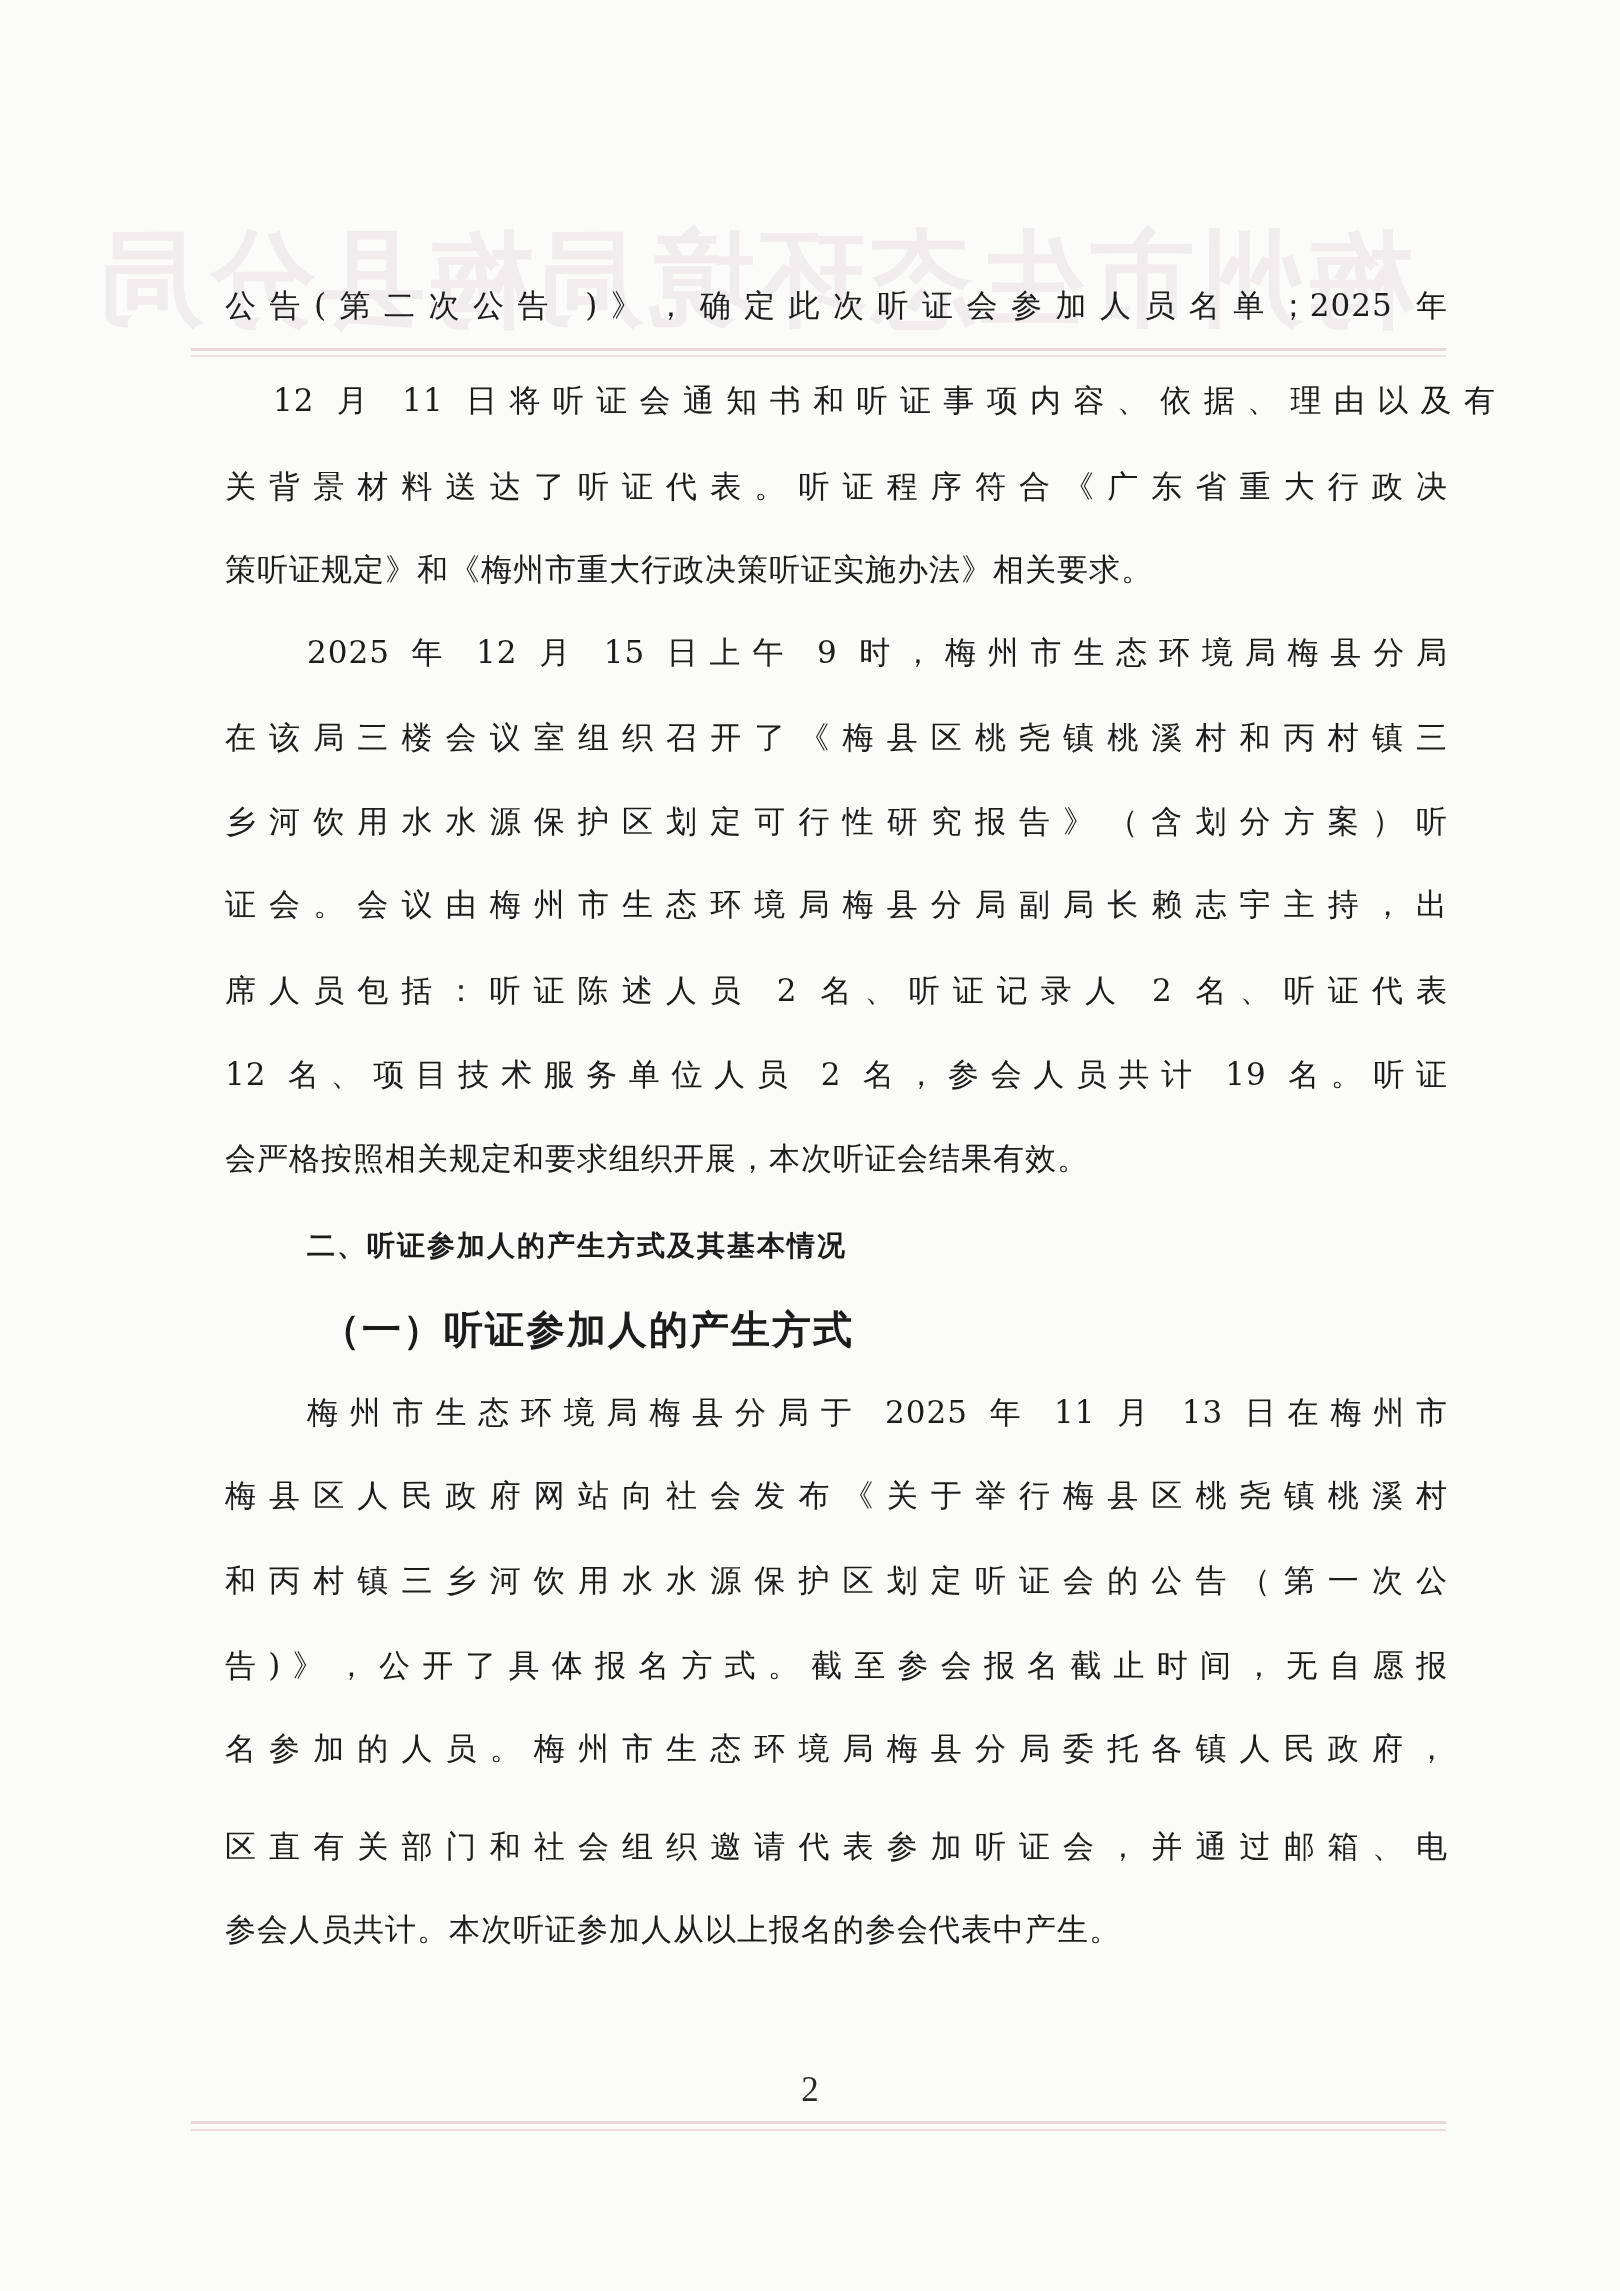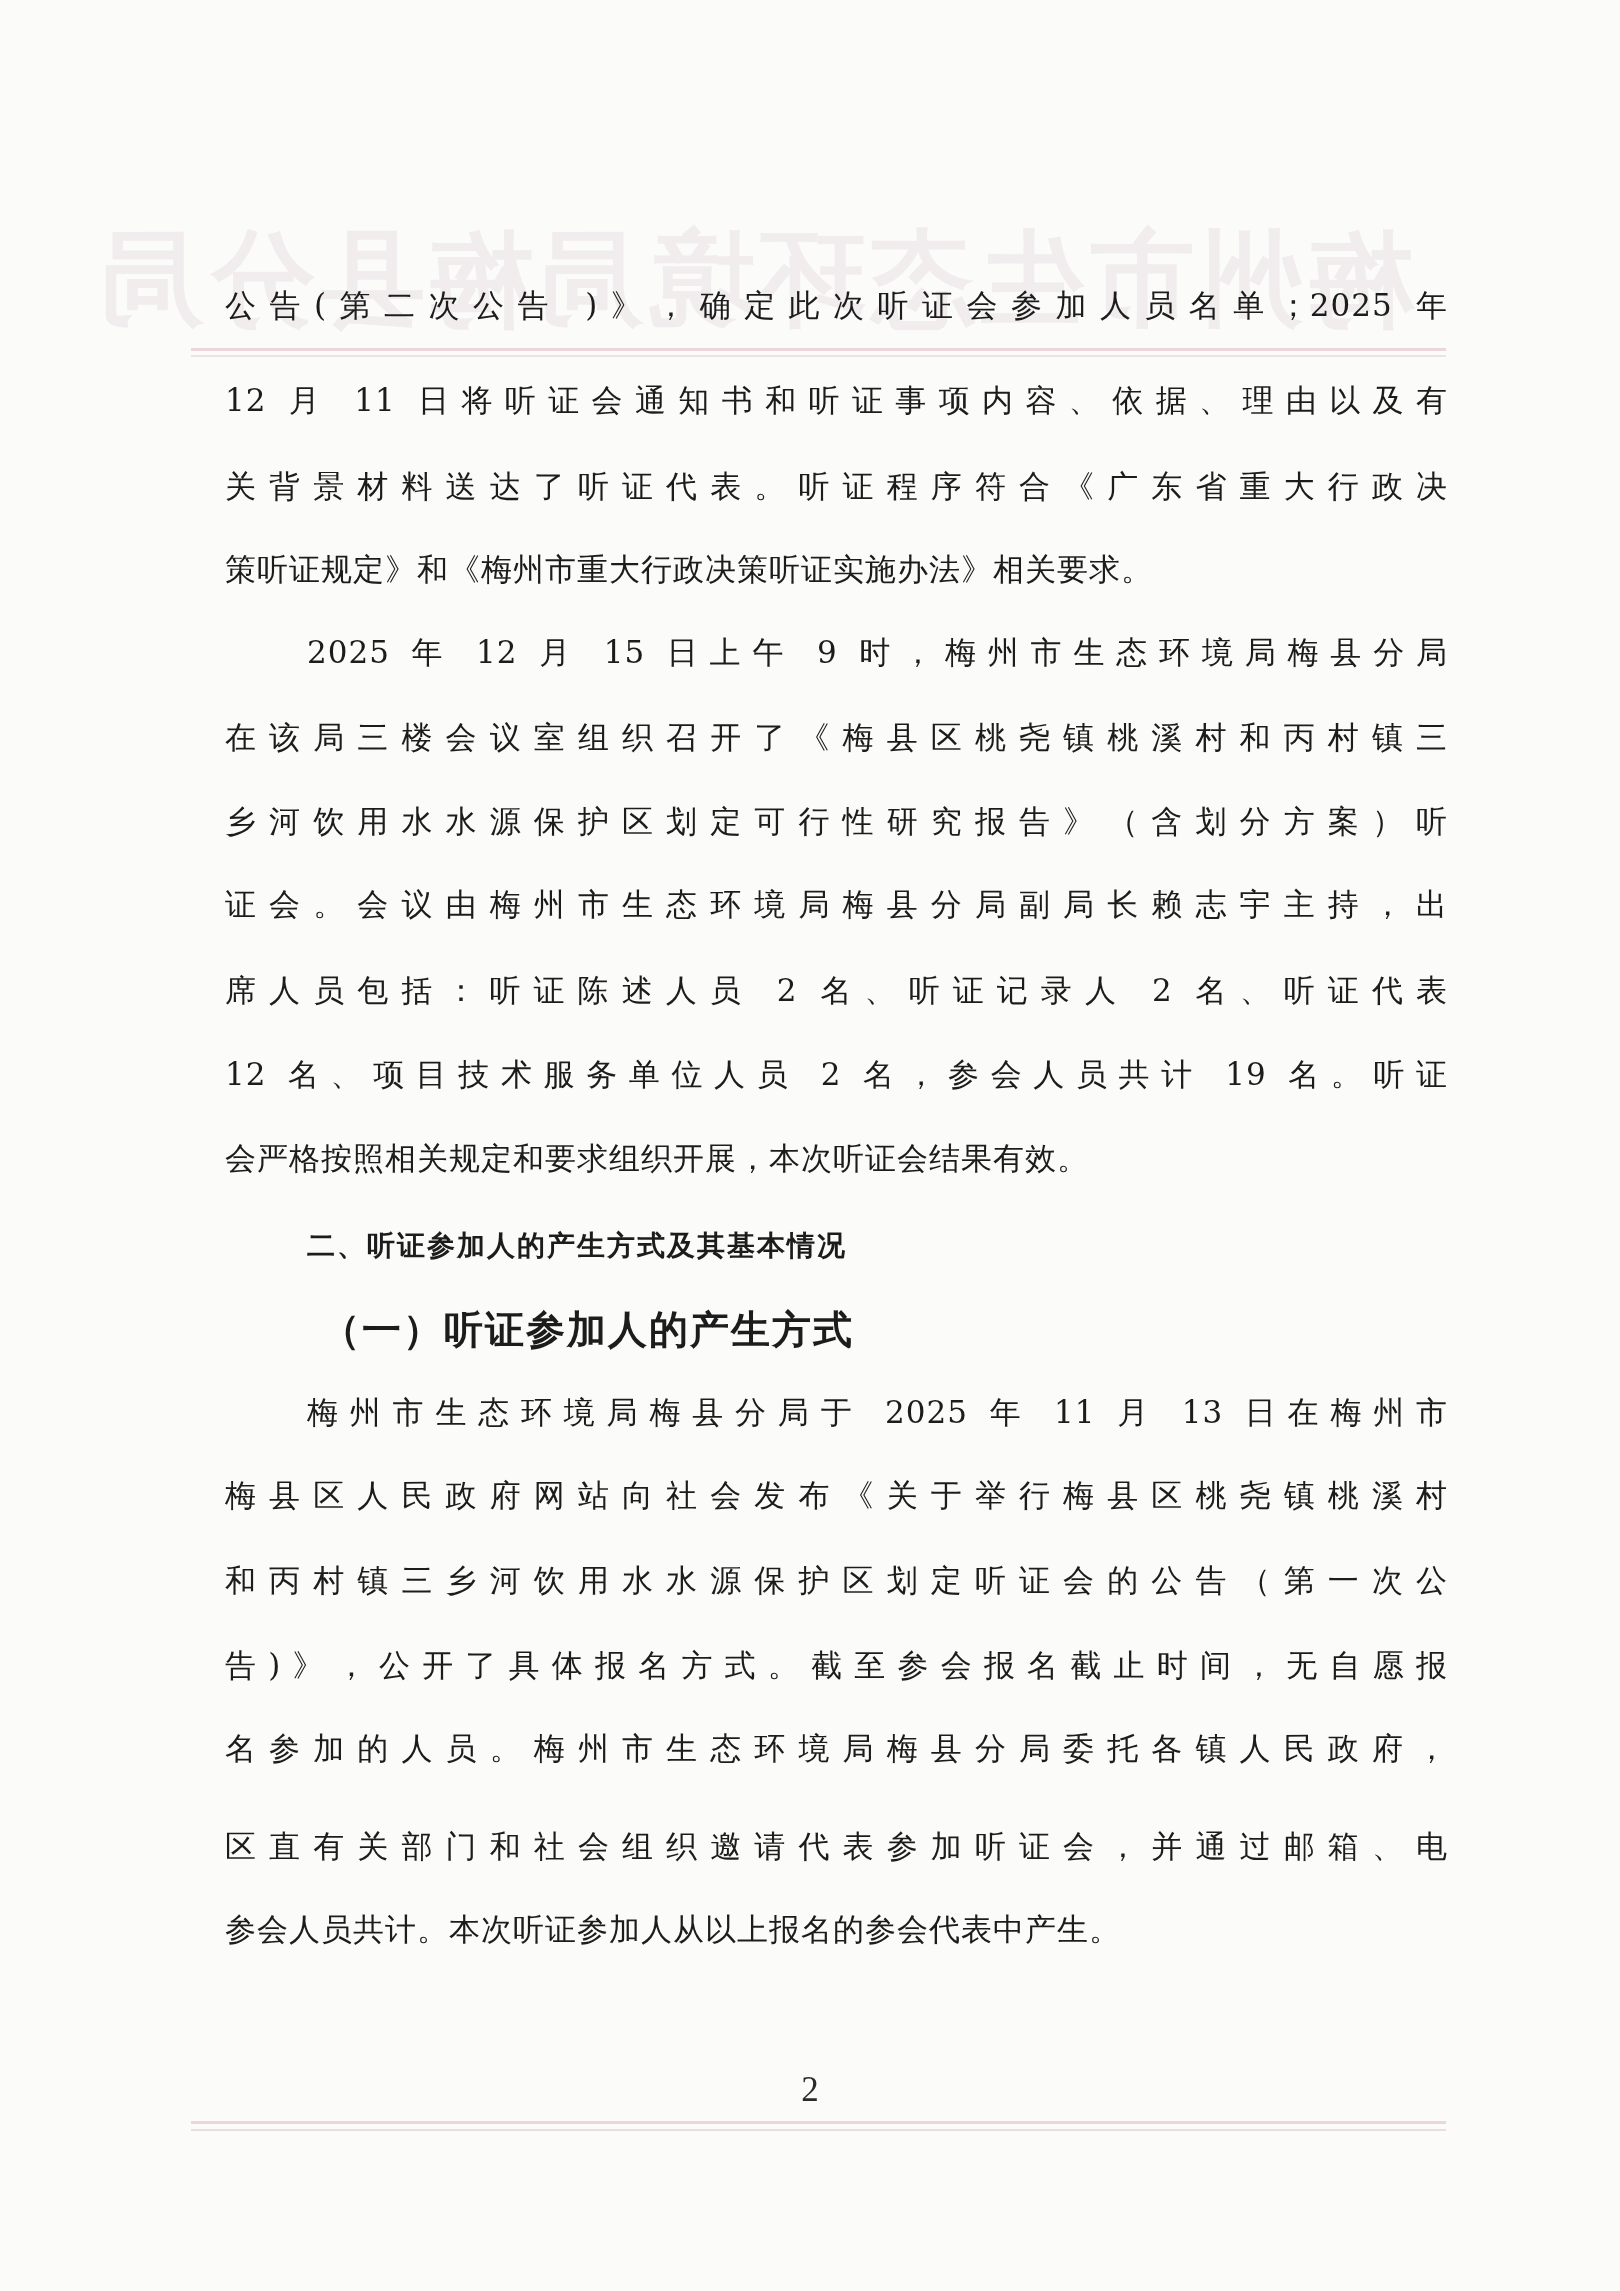--- a/index.html
+++ b/index.html
@@ -109,21 +109,21 @@
 
 <div class="page">
 
   <div class="bleed">梅州市生态环境局梅县分局</div>
   <div class="bleed-rule top1"></div>
   <div class="bleed-rule top2"></div>
 
   <div class="body-text">
 
     <div class="line" style="top:280px;">公告(第二次公告 )》，确定此次听证会参加人员名单；2025 年</div>
-    <div class="line" style="top:375px;">12 月 11 日将听证会通知书和听证事项内容、依据、理由以及有</div>
+    <div class="line" style="top:375px;margin-left:48px;">12 月 11 日将听证会通知书和听证事项内容、依据、理由以及有</div>
     <div class="line" style="top:461px;">关背景材料送达了听证代表。听证程序符合《广东省重大行政决</div>
     <div class="line last" style="top:544px;">策听证规定》和《梅州市重大行政决策听证实施办法》相关要求。</div>
 
     <div class="line indent" style="top:627px;">2025 年 12 月 15 日上午 9 时，梅州市生态环境局梅县分局</div>
     <div class="line" style="top:712px;">在该局三楼会议室组织召开了《梅县区桃尧镇桃溪村和丙村镇三</div>
     <div class="line" style="top:796px;">乡河饮用水水源保护区划定可行性研究报告》（含划分方案）听</div>
     <div class="line" style="top:879px;">证会。会议由梅州市生态环境局梅县分局副局长赖志宇主持，出</div>
     <div class="line" style="top:965px;">席人员包括：听证陈述人员 2 名、听证记录人 2 名、听证代表</div>
     <div class="line" style="top:1049px;">12 名、项目技术服务单位人员 2 名，参会人员共计 19 名。听证</div>
     <div class="line last" style="top:1133px;">会严格按照相关规定和要求组织开展，本次听证会结果有效。</div>

